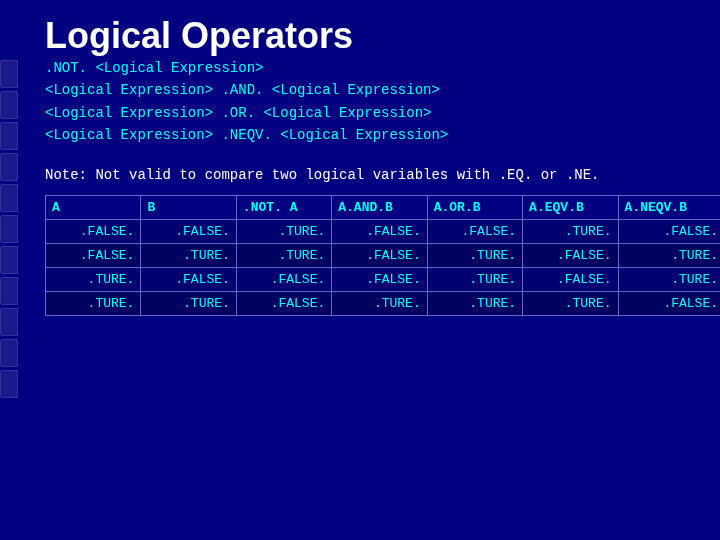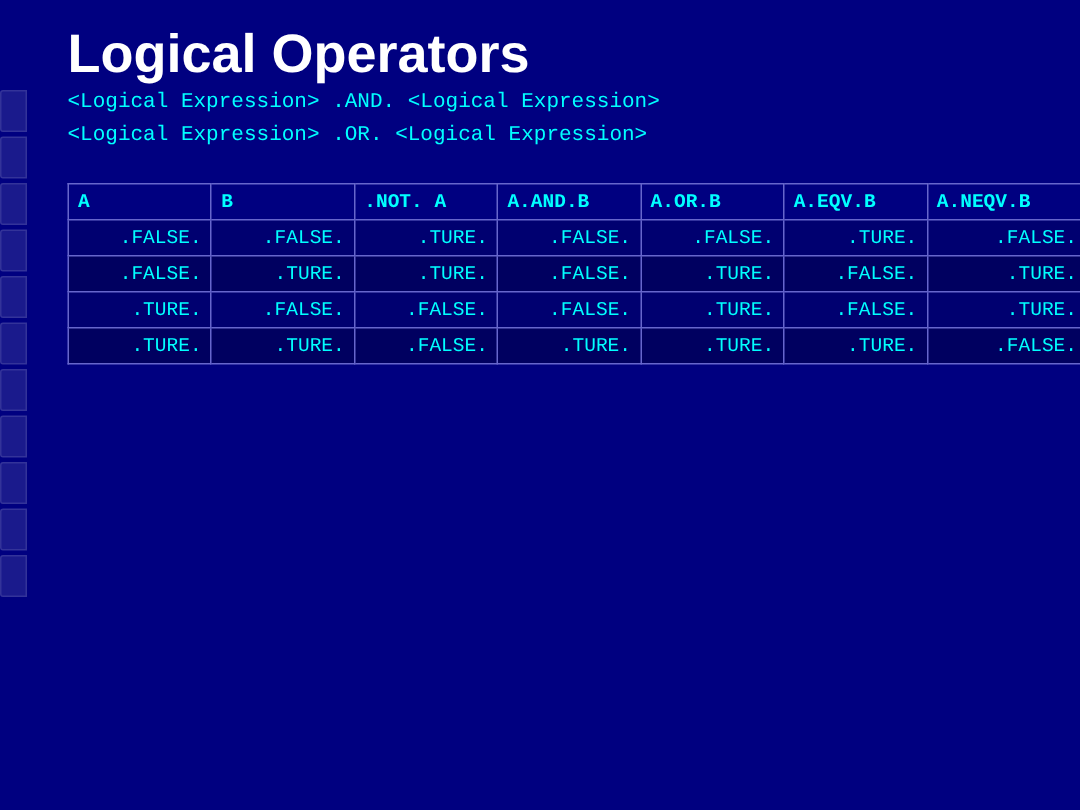--- a/index.html
+++ b/index.html
@@ -108,24 +108,27 @@
   <div class="side-tab"></div>
   <div class="side-tab"></div>
   <div class="side-tab"></div>
   <div class="side-tab"></div>
 </div>
 
 <div class="main-content">
   <h1 class="page-title">Logical Operators</h1>
 
   <div class="syntax-section">
+    <div class="syntax-line">.NOT. &lt;Logical Expression&gt;</div>
     <div class="syntax-line">&lt;Logical Expression&gt; .AND. &lt;Logical Expression&gt;</div>
     <div class="syntax-line">&lt;Logical Expression&gt; .OR. &lt;Logical Expression&gt;</div>
+    <div class="syntax-line">&lt;Logical Expression&gt; .NEQV. &lt;Logical Expression&gt;</div>
   </div>
 
+  <p class="note-line">Note: Not valid to compare two logical variables with .EQ. or .NE.</p>
 
   <table class="truth-table">
     <thead>
       <tr>
       <th>A</th>
           <th>B</th>
           <th>.NOT. A</th>
           <th>A.AND.B</th>
           <th>A.OR.B</th>
           <th>A.EQV.B</th>

